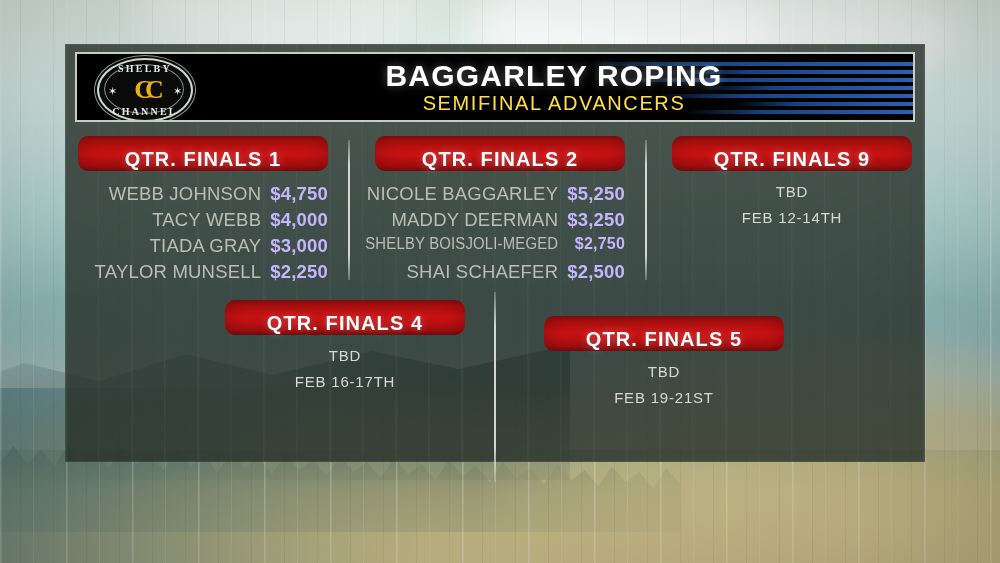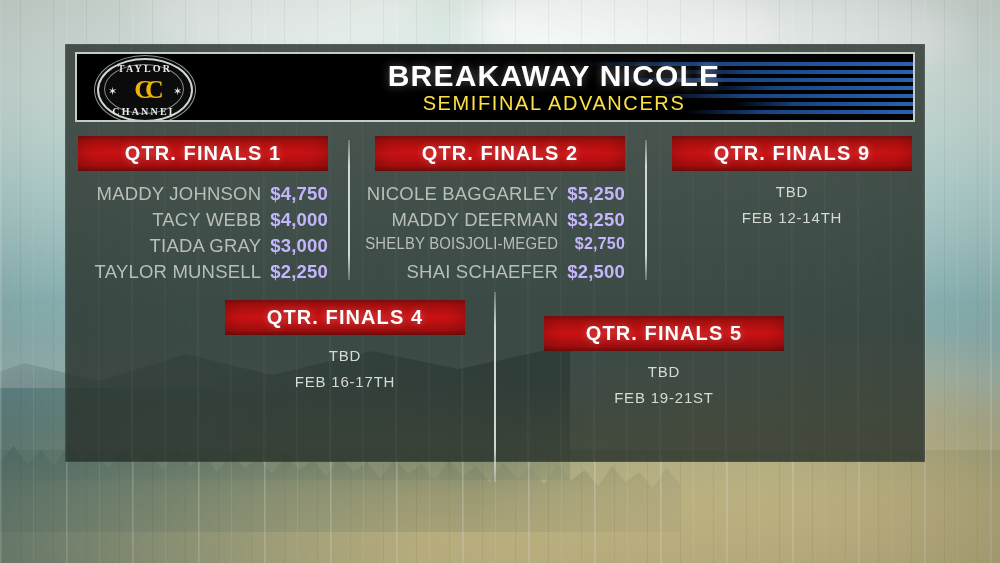--- a/index.html
+++ b/index.html
@@ -283,22 +283,23 @@
   }
 
   .group { position: absolute; }
 
   .badge {
     position: relative;
     height: 35px;
     background: linear-gradient(180deg, #8f0f10 0%, #b5100f 14%, #cf1214 50%, #b00f10 86%, #800c0d 100%);
     box-shadow: inset 0 0 22px rgba(0,0,0,0.30);
     display: flex;
-    align-items: center;
+    align-items: flex-end;
     justify-content: center;
+    border-radius: 10px;
   }
   .badge-text {
     color: #fdfdfd;
     font-size: 20px;
     font-weight: bold;
     letter-spacing: 1.1px;
     text-shadow: 0 0 8px rgba(255,255,255,0.30);
     white-space: nowrap;
   }
 
@@ -369,43 +370,43 @@
         <div class="bluerow" style="top:24px; width:300px;"></div>
         <div class="bluerow" style="top:32px; width:215px;"></div>
         <div class="bluerow" style="top:40px; width:265px;"></div>
         <div class="bluerow" style="top:48px; width:180px;"></div>
         <div class="bluerow" style="top:56px; width:230px;"></div>
       </div>
 
       <div class="banner-logo">
         <div class="logo-oval">
           <div class="logo-inner-ring"></div>
-          <div class="logo-word-top">TAYLOR</div>
+          <div class="logo-word-top">SHELBY</div>
           <div class="logo-cc">CC</div>
           <div class="logo-star l">✶</div>
           <div class="logo-star r">✶</div>
           <div class="logo-word-bot">CHANNEL</div>
         </div>
       </div>
 
-      <div class="banner-title">BREAKAWAY NICOLE</div>
+      <div class="banner-title">BAGGARLEY ROPING</div>
       <div class="banner-sub">SEMIFINAL ADVANCERS</div>
     </div>
 
     <div class="divider" style="left:283px;top:96px;height:140px;"></div>
     <div class="divider" style="left:580px;top:96px;height:140px;"></div>
     <div class="divider" style="left:429px;top:248px;height:190px;"></div>
 
     <div class="group" style="left:13px;top:92px;width:250px;">
       <div class="badge">
         <span class="badge-text">QTR. FINALS 1</span>
       </div>
       <div class="rows">
         <div class="row">
-          <span class="nm">MADDY JOHNSON</span>
+          <span class="nm">WEBB JOHNSON</span>
           <span class="amt">$4,750</span>
         </div>
         <div class="row">
           <span class="nm">TACY WEBB</span>
           <span class="amt">$4,000</span>
         </div>
         <div class="row">
           <span class="nm">TIADA GRAY</span>
           <span class="amt">$3,000</span>
         </div>

